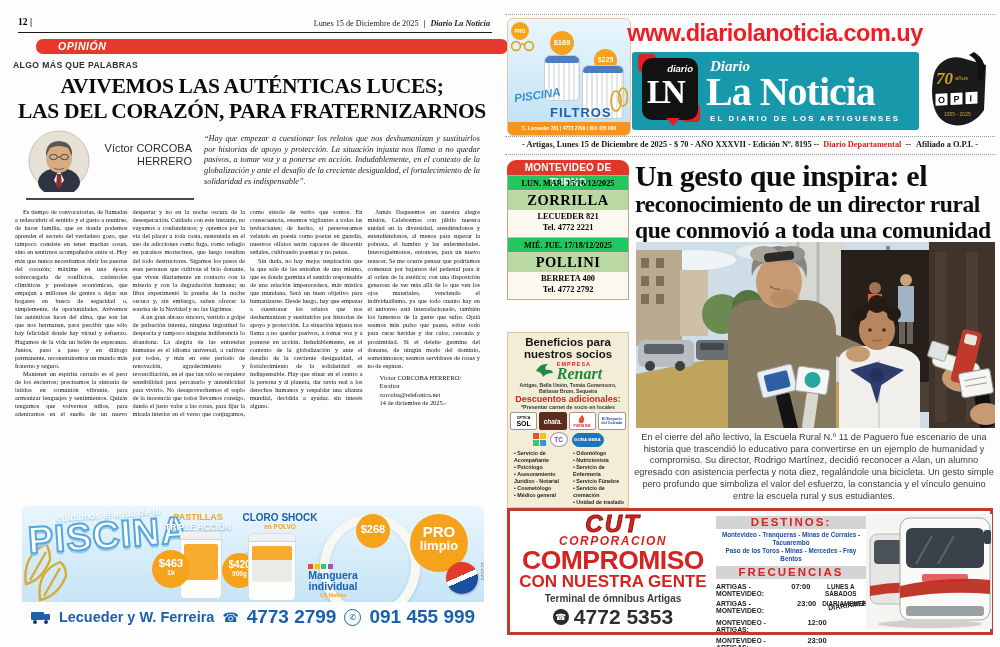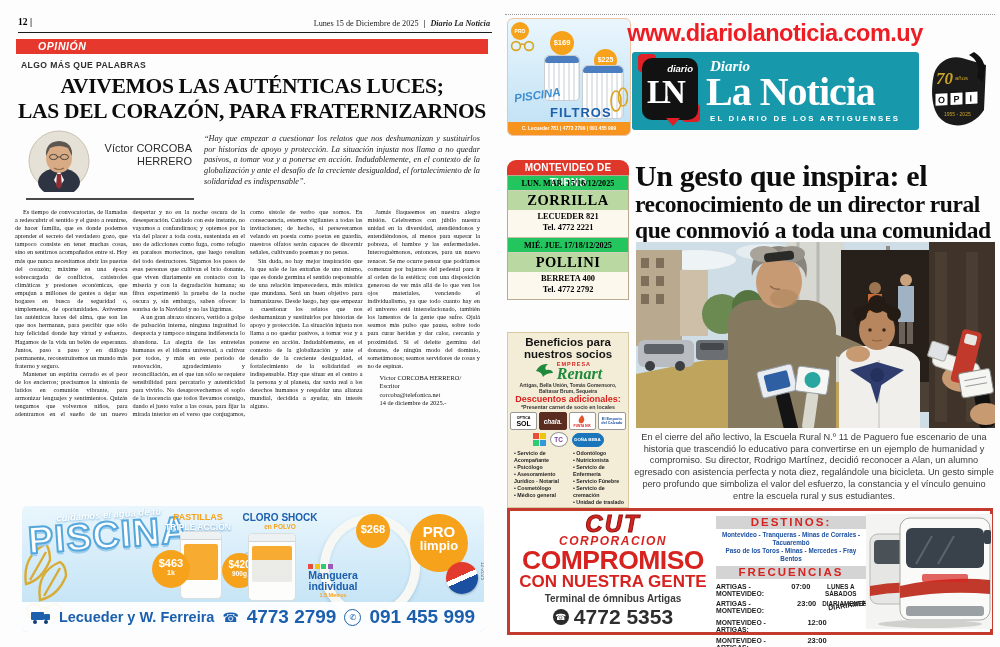--- a/index.html
+++ b/index.html
@@ -3,22 +3,22 @@
 <meta charset="utf-8">
 <style>
   html,body{margin:0;padding:0;background:#ffffff;width:1000px;height:647px;overflow:hidden;}
   .p{position:absolute;}
   .sans{font-family:"Liberation Sans","DejaVu Sans",sans-serif;}
   .serif{font-family:"Liberation Serif","DejaVu Serif",serif;}
   #canvas{position:absolute;left:0;top:0;width:1000px;height:647px;background:#fdfdfd;}
   
   #left-page{left:12px;top:14px;width:483px;height:624px;}
   .lp-header{left:6px;top:2px;width:474px;height:16px;border-bottom:1.5px solid #1a1a1a;font-size:8.5px;}
-  .opinion-band{left:4px;top:25px;width:472px;height:15px;background:#e6382c;color:#fff;font-style:italic;font-weight:800;font-size:10.5px;line-height:15px;padding-left:22px;box-sizing:border-box;letter-spacing:.6px;}
-  .kicker{left:9px;top:46px;font-size:8.6px;font-weight:700;color:#2e2e2e;letter-spacing:.4px;}
+  .opinion-band{left:24px;top:25px;width:472px;height:15px;background:#e6382c;color:#fff;font-style:italic;font-weight:800;font-size:10.5px;line-height:15px;padding-left:22px;box-sizing:border-box;letter-spacing:.6px;border-radius:7px;}
+  .kicker{left:1px;top:46px;font-size:8.6px;font-weight:700;color:#2e2e2e;letter-spacing:.4px;}
   .headline-l{left:0;top:60px;width:480px;text-align:center;font-weight:800;color:#0c0c0c;font-size:21.5px;line-height:25px;letter-spacing:-.3px;}
   .quote{left:192px;top:120px;width:276px;font-style:italic;font-size:8.3px;line-height:10.7px;text-align:justify;color:#1a1a1a;}
   .author-name{left:72px;top:128px;width:108px;text-align:right;font-size:11px;color:#2b2b2b;line-height:13px;}
   .author-rule{left:14px;top:184px;width:168px;border-top:2px solid #4a4a4a;}
   .columns{left:3px;top:194px;width:465px;height:296px;column-count:4;column-gap:5px;font-size:6.3px;line-height:8.1px;text-align:justify;color:#101010;overflow:hidden;}
   .columns p{margin:0;text-indent:8px;}
   .sig{margin-top:4px;padding-left:12px;text-indent:0;font-size:6.4px;line-height:8.4px;}
   
   .pool-ad{left:10px;top:492px;width:462px;height:126px;border-radius:5px;overflow:hidden;background:linear-gradient(180deg,#eaf6fd 0%,#cfe9f8 55%,#bfe0f4 100%);}
   .price-circle{background:#f7a21b;border-radius:50%;color:#fff;text-align:center;font-weight:800;}
@@ -256,20 +256,26 @@
         <rect x="13" y="42" width="13" height="13" fill="#fff" stroke="#111"></rect>
         <rect x="28" y="42" width="13" height="13" fill="#fff" stroke="#111"></rect>
         <rect x="43" y="42" width="13" height="13" fill="#fff" stroke="#111"></rect>
         <text x="16" y="52" font-family="Liberation Sans,sans-serif" font-weight="bold" font-size="9" fill="#111">O</text>
         <text x="31.5" y="52" font-family="Liberation Sans,sans-serif" font-weight="bold" font-size="9" fill="#111">P</text>
         <text x="47.5" y="52" font-family="Liberation Sans,sans-serif" font-weight="bold" font-size="9" fill="#111">I</text>
       </g>
       <text x="22" y="66" font-family="Liberation Sans,sans-serif" font-size="5" fill="#c9a227">1955 - 2025</text>
     </svg>
 
+    <div class="p serif" style="left:0;right:0;top:122px;height:17px;line-height:16px;border-top:1.5px dotted #999;border-bottom:1.5px dotted #999;text-align:center;font-size:8.3px;font-weight:700;color:#161616;white-space:nowrap;">
+      <span>- Artigas, Lunes 15 de Diciembre de 2025  -  $ 70   -   AÑO XXXVII   -   Edición Nº. 8195   --</span>
+      <span style="color:#d7231f;padding:0 2px;">Diario Departamental</span>
+      <span>--</span>
+      <span style="padding-left:3px;">Afiliado a O.P.I. -</span>
+    </div>
 
     <div class="p pharm serif">
       <div class="pharm-head sans">MONTEVIDEO DE TURNO</div>
       <div class="pharm-body">
         <div class="pharm-days">LUN. MAR. 15/16/12/2025</div>
         <div class="pharm-name">ZORRILLA</div>
         <div class="pharm-sub" style="border-bottom:1px solid #c9c0ac;">
           <div>LECUEDER 821</div>
           <div>Tel. 4772 2221</div>
         </div>

